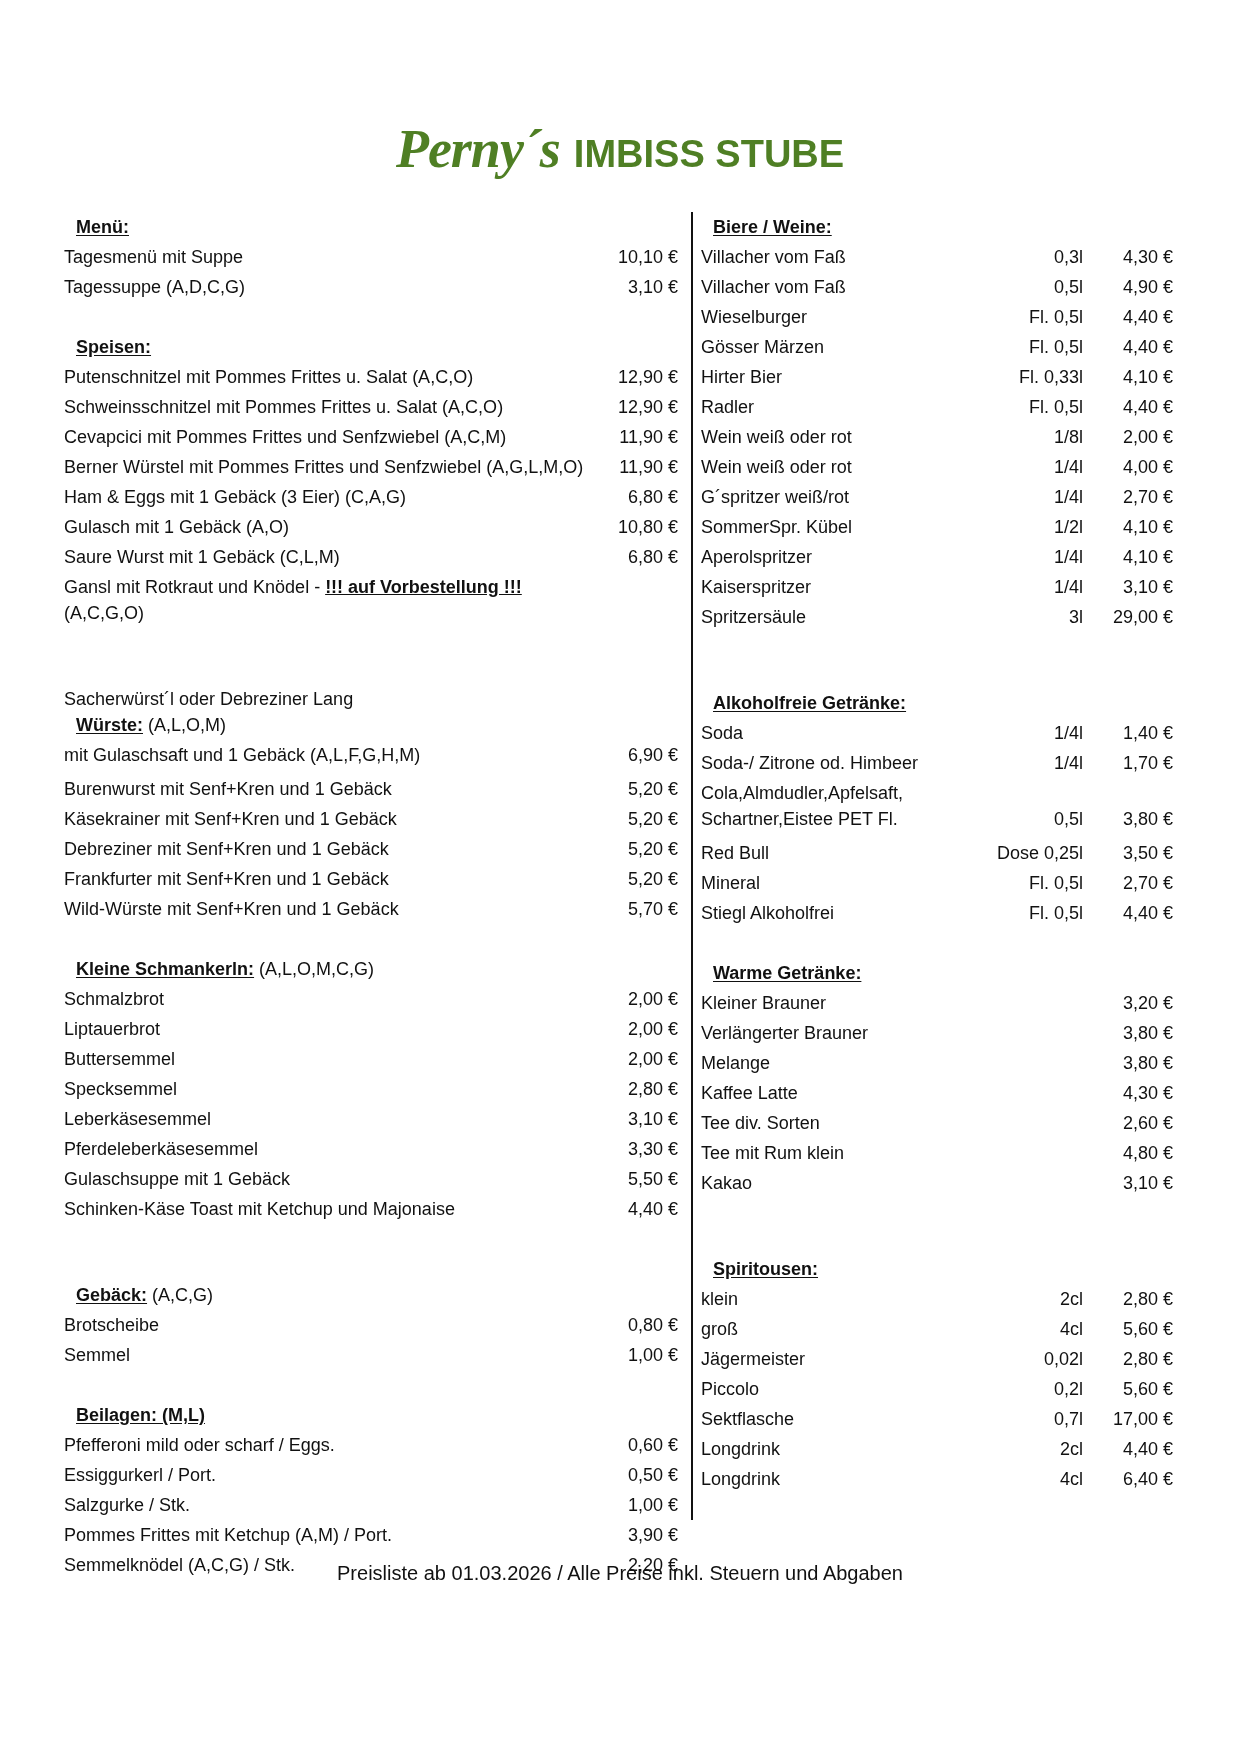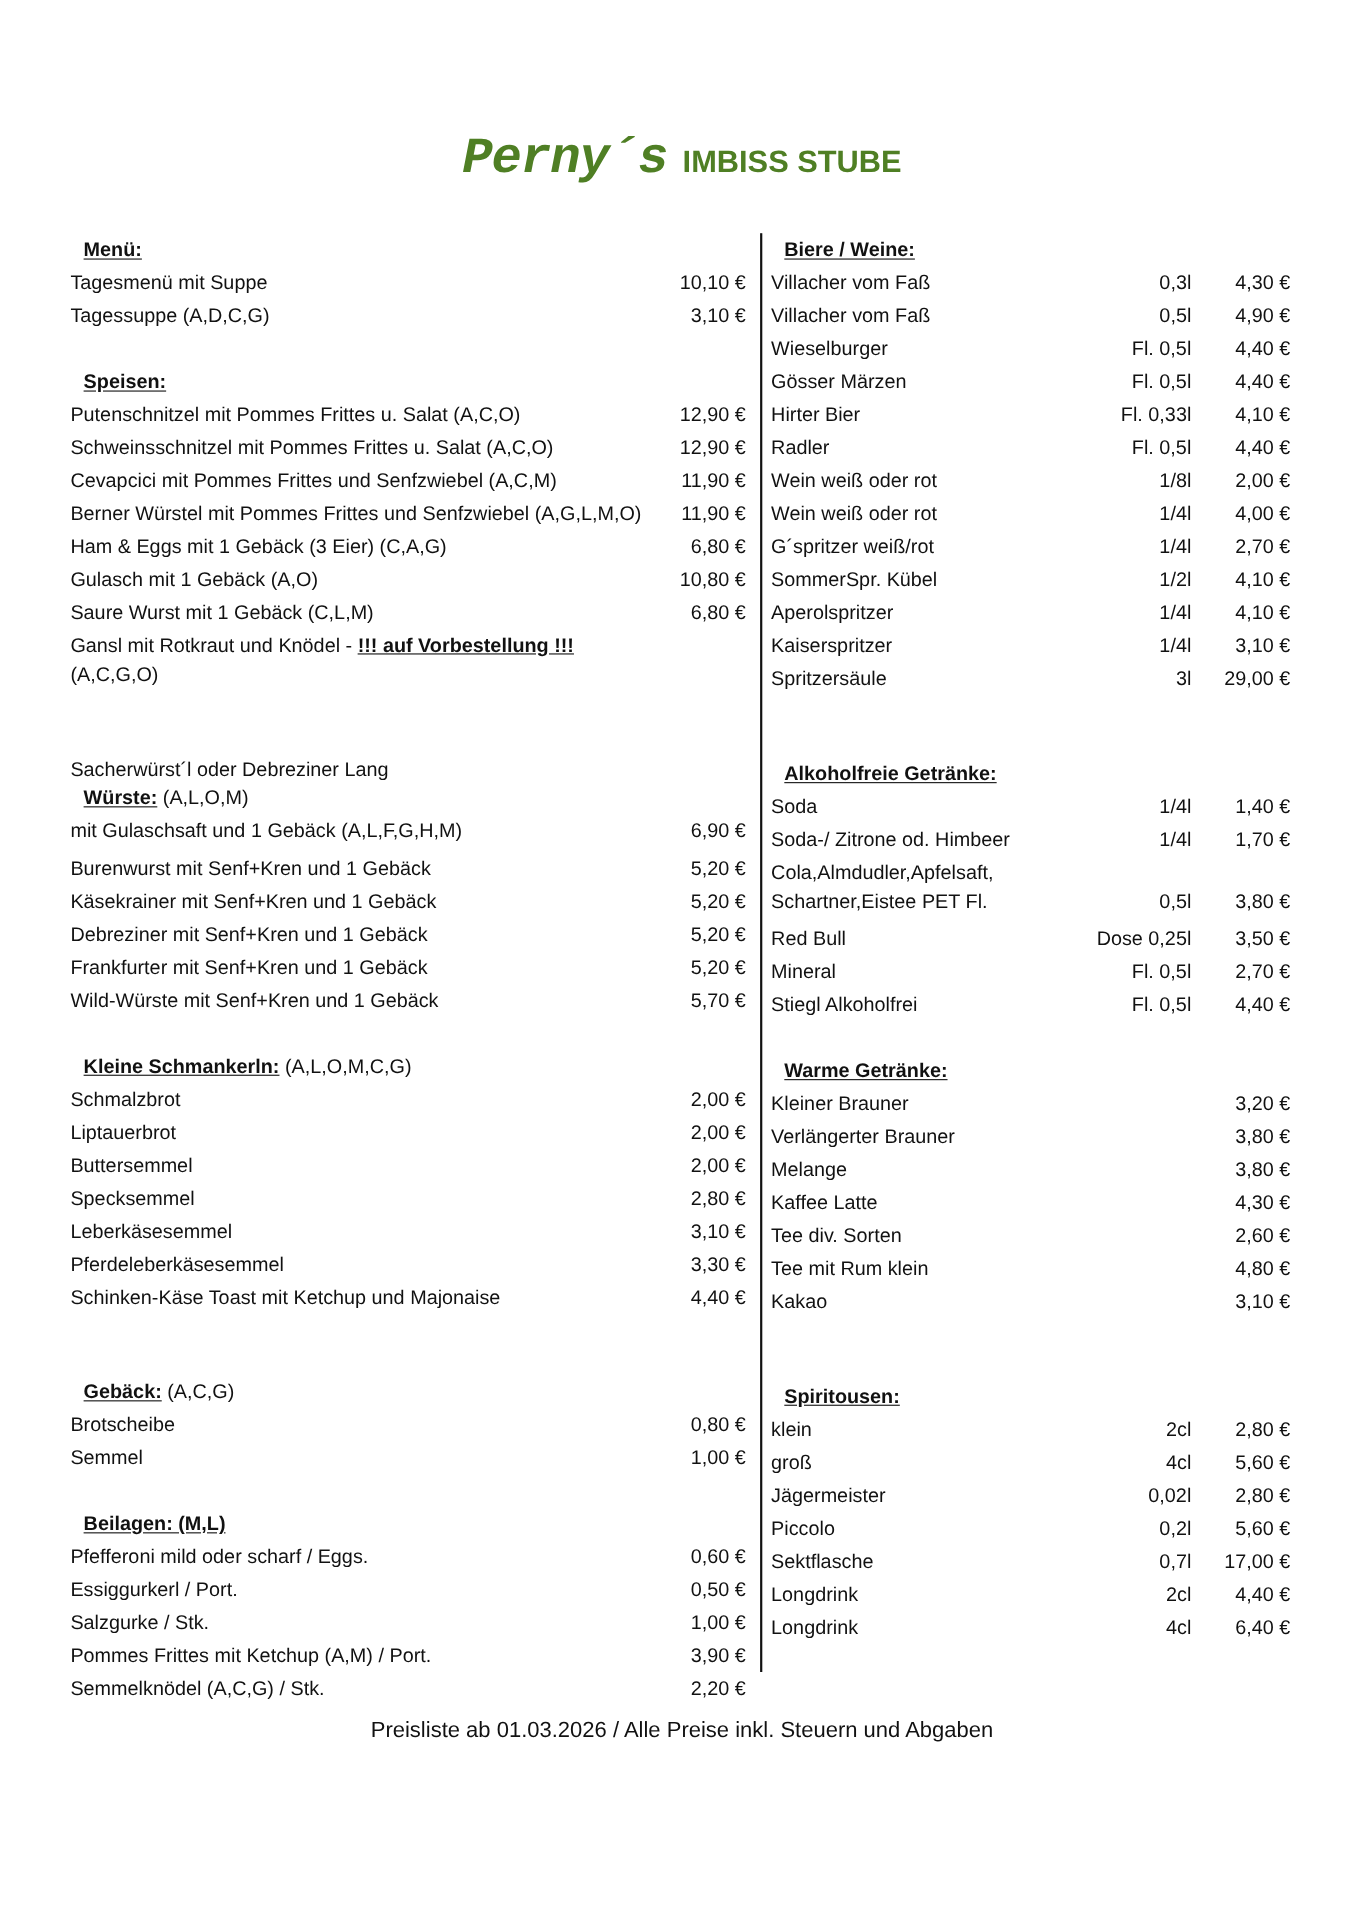--- a/index.html
+++ b/index.html
@@ -1,22 +1,22 @@
 <!DOCTYPE html>
 <html><head>
 <meta charset="utf-8">
 <style>
   html, body { margin: 0; padding: 0; background: #ffffff; }
   body { width: 1240px; height: 1753px; position: relative; overflow: hidden;
          font-family: "Liberation Sans", sans-serif; color: #111; }
   .title { position: absolute; top: 118px; left: 0; width: 1240px; text-align: center;
            color: #4f7f24; white-space: nowrap; }
-  .title .script { font-family: Liberation Mono, monospace; font-style: italic; font-weight: bold;
-                   font-size: 46px; letter-spacing: -1px; vertical-align: baseline; }
-  .title .block { font-family: "Liberation Sans", sans-serif; font-weight: bold; font-size: 28px;
+  .title .script { font-family: Liberation Serif, serif; font-style: italic; font-weight: bold;
+                   font-size: 54px; letter-spacing: -1px; vertical-align: baseline; }
+  .title .block { font-family: "Liberation Sans", sans-serif; font-weight: bold; font-size: 38px;
                   margin-left: 14px; vertical-align: baseline; }
   .col { position: absolute; top: 212px; }
   .col-left { left: 64px; width: 614px; }
   .col-right { left: 701px; width: 472px; }
   .divider { position: absolute; left: 691px; top: 212px; width: 2px; height: 1308px; background: #111; }
   .row { position: relative; height: 30px; font-size: 18px; line-height: 30px; white-space: nowrap; }
   .row .label { position: absolute; left: 0; top: 0; }
   .row .head-label { text-decoration: underline; text-underline-offset: 2px; font-weight: bold; margin-left: 12px; }
   .row .note { font-weight: normal; margin-left: 5px; }
   .row .price { position: absolute; right: 0; top: 0; text-align: right; }
@@ -139,20 +139,24 @@
     </div>
     <div class="row">
       <span class="label"><span>Leberkäsesemmel</span></span>
       <span class="price">3,10 €</span>
     </div>
     <div class="row">
       <span class="label"><span>Pferdeleberkäsesemmel</span></span>
       <span class="price">3,30 €</span>
     </div>
     <div class="row">
+      <span class="label"><span>Gulaschsuppe mit 1 Gebäck</span></span>
+      <span class="price">5,50 €</span>
+    </div>
+    <div class="row">
       <span class="label"><span>Schinken-Käse Toast mit Ketchup und Majonaise</span></span>
       <span class="price">4,40 €</span>
     </div>
     <div class="gap big"></div>
     <div class="row">
       <span class="label"><span class="head-label">Gebäck:</span><span class="note">(A,C,G)</span></span>
     </div>
     <div class="row">
       <span class="label"><span>Brotscheibe</span></span>
       <span class="price">0,80 €</span>

